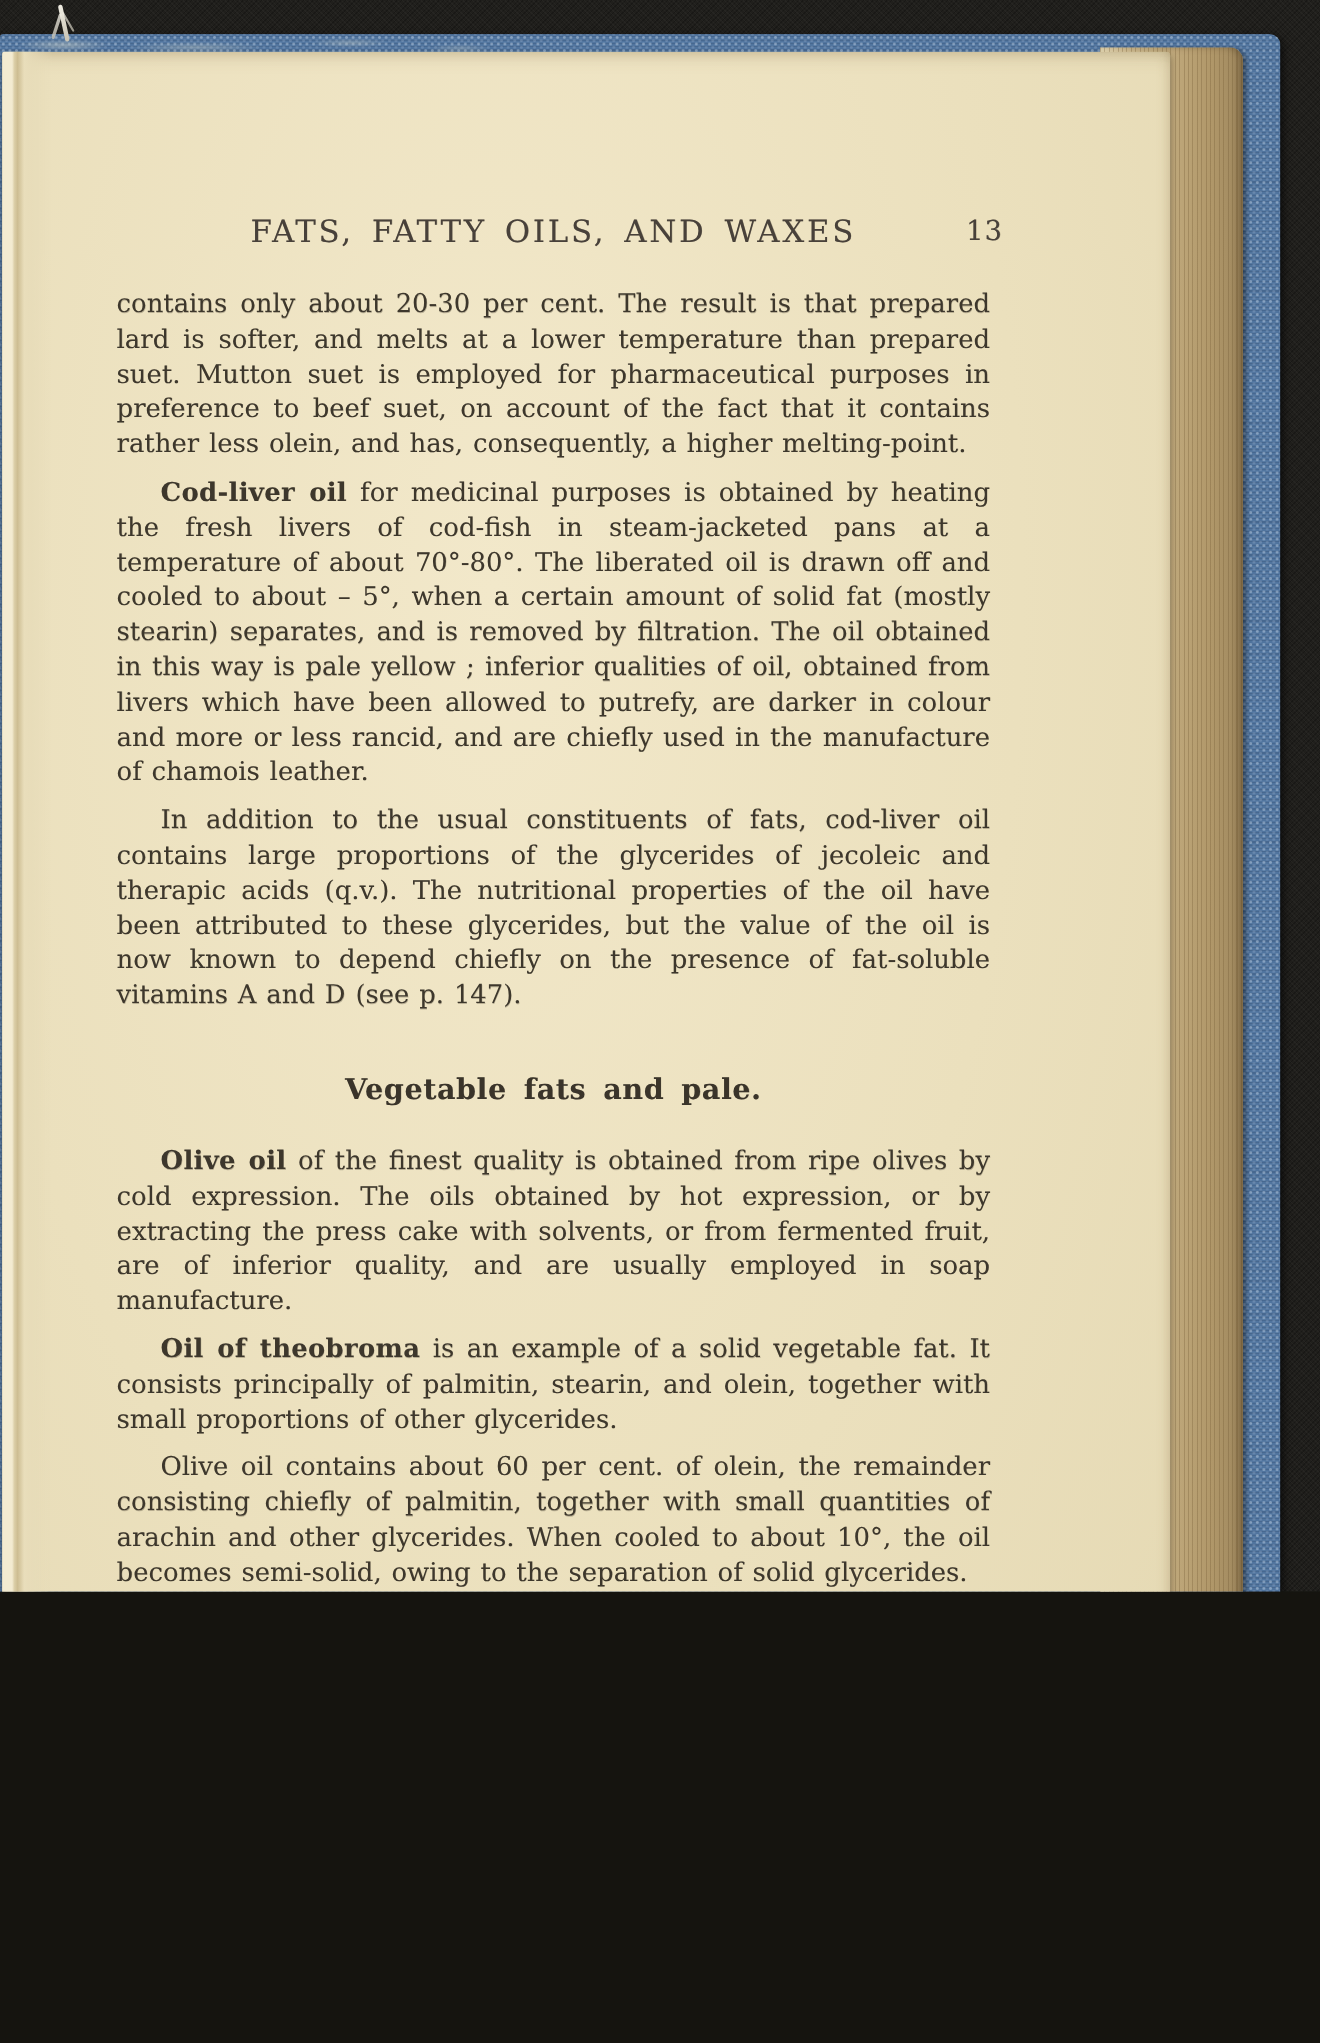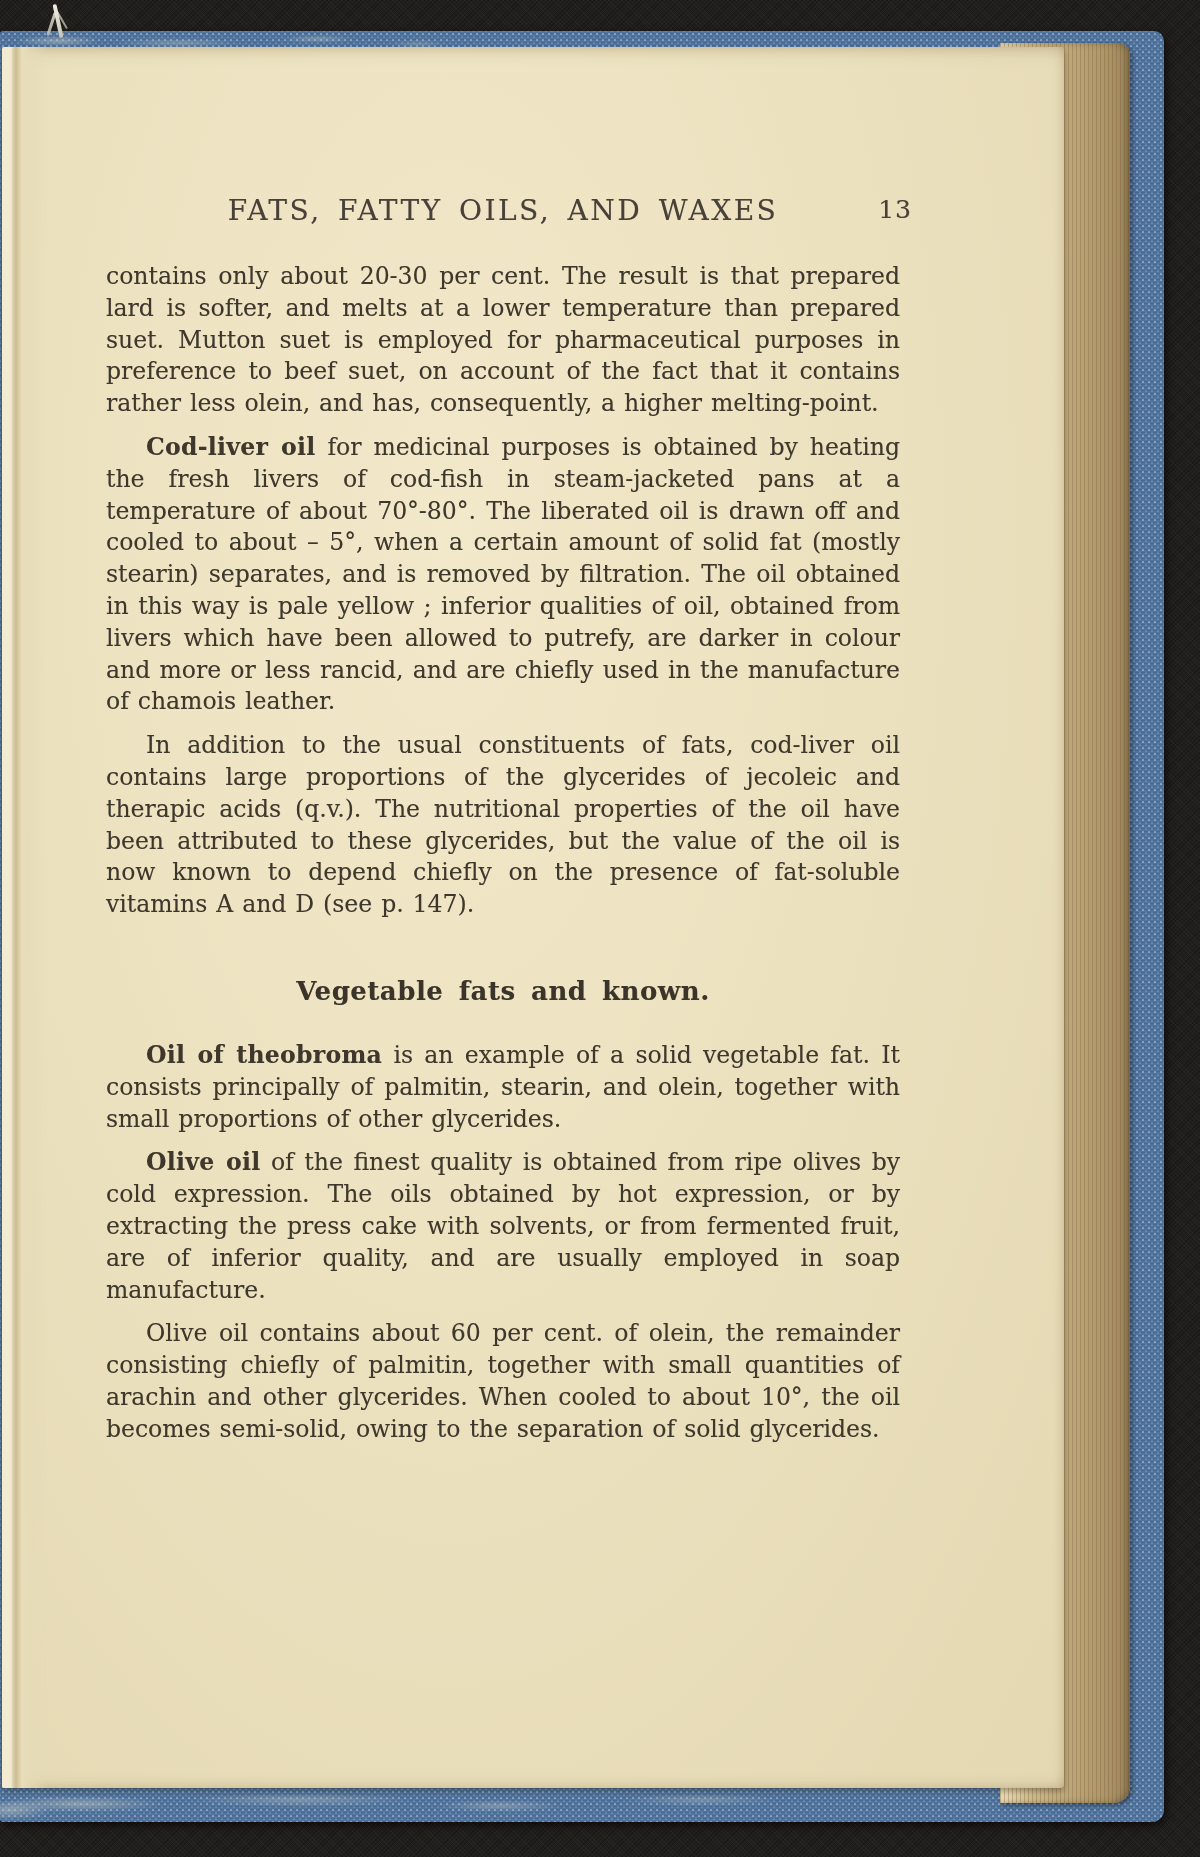--- a/index.html
+++ b/index.html
@@ -1,17 +1,17 @@
 <!DOCTYPE html>
 <html><head>
 <meta charset="utf-8">
 <style>
   html,body{margin:0;padding:0;background:#15140f;}
   .scene{
-    position:relative;width:1200px;height:1857px;overflow:hidden;
+    position:relative;width:1200px;height:1447px;overflow:hidden;
     background-color:#201f1c;
     background-image:
       repeating-linear-gradient(45deg, rgba(255,255,255,.028) 0 1px, transparent 1px 3px),
       repeating-linear-gradient(135deg, rgba(0,0,0,.22) 0 1px, transparent 1px 3px);
     font-family:"DejaVu Serif", serif;
     text-decoration:underline;
   }
   
   .cover{
     position:absolute;left:0;top:31px;width:1164px;height:1791px;
@@ -116,25 +116,25 @@
       </div>
 
       <div class="body-text">
 
         <p class="para no-indent"><span>contains only about 20-30 per cent. The result is that prepared lard is softer, and melts at a lower temperature than prepared suet. Mutton suet is employed for pharmaceutical purposes in preference to beef suet, on account of the fact that it contains rather less olein, and has, consequently, a higher melting-point.</span></p>
 
         <p class="para"><b class="lead">Cod-liver oil</b><span> for medicinal purposes is obtained by heating the fresh livers of cod-fish in steam-jacketed pans at a temperature of about 70°-80°. The liberated oil is drawn off and cooled to about – 5°, when a certain amount of solid fat (mostly stearin) separates, and is removed by filtration. The oil obtained in this way is pale yellow ; inferior qualities of oil, obtained from livers which have been allowed to putrefy, are darker in colour and more or less rancid, and are chiefly used in the manufacture of chamois leather.</span></p>
 
         <p class="para"><span>In addition to the usual constituents of fats, cod-liver oil contains large proportions of the glycerides of jecoleic and therapic acids (q.v.). The nutritional properties of the oil have been attributed to these glycerides, but the value of the oil is now known to depend chiefly on the presence of fat-soluble vitamins A and D (see p. 147).</span></p>
 
-        <h2 class="section-heading">Vegetable fats and known.</h2>
+        <h2 class="section-heading">Vegetable fats and pale.</h2>
+
+        <p class="para"><b class="lead">Olive oil</b><span> of the finest quality is obtained from ripe olives by cold expression. The oils obtained by hot expression, or by extracting the press cake with solvents, or from fermented fruit, are of inferior quality, and are usually employed in soap manufacture.</span></p>
 
         <p class="para"><b class="lead">Oil of theobroma</b><span> is an example of a solid vegetable fat. It consists principally of palmitin, stearin, and olein, together with small proportions of other glycerides.</span></p>
-
-        <p class="para"><b class="lead">Olive oil</b><span> of the finest quality is obtained from ripe olives by cold expression. The oils obtained by hot expression, or by extracting the press cake with solvents, or from fermented fruit, are of inferior quality, and are usually employed in soap manufacture.</span></p>
 
         <p class="para"><span>Olive oil contains about 60 per cent. of olein, the remainder consisting chiefly of palmitin, together with small quantities of arachin and other glycerides. When cooled to about 10°, the oil becomes semi-solid, owing to the separation of solid glycerides.</span></p>
 
 
       </div>
     </div>
   </div>
 
   <div class="thread">
       <i></i>

